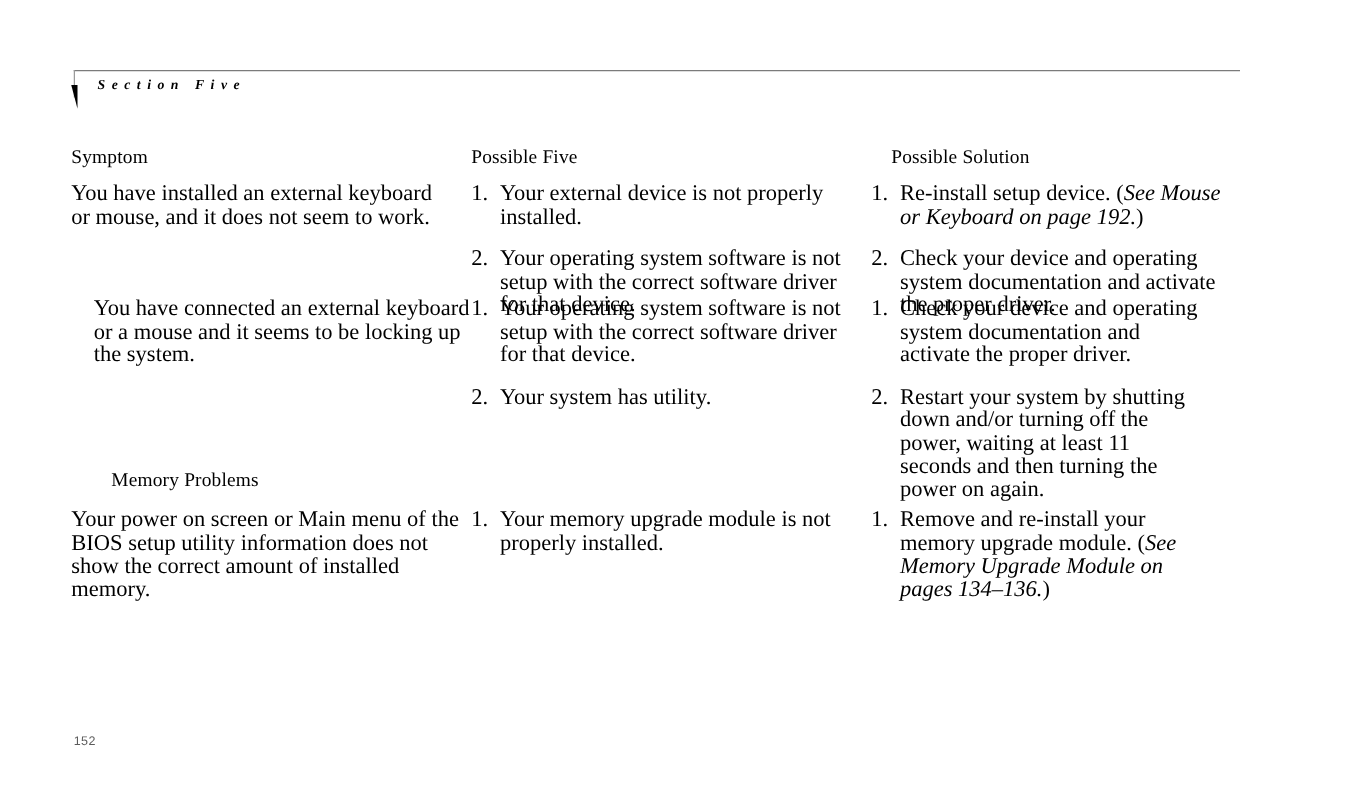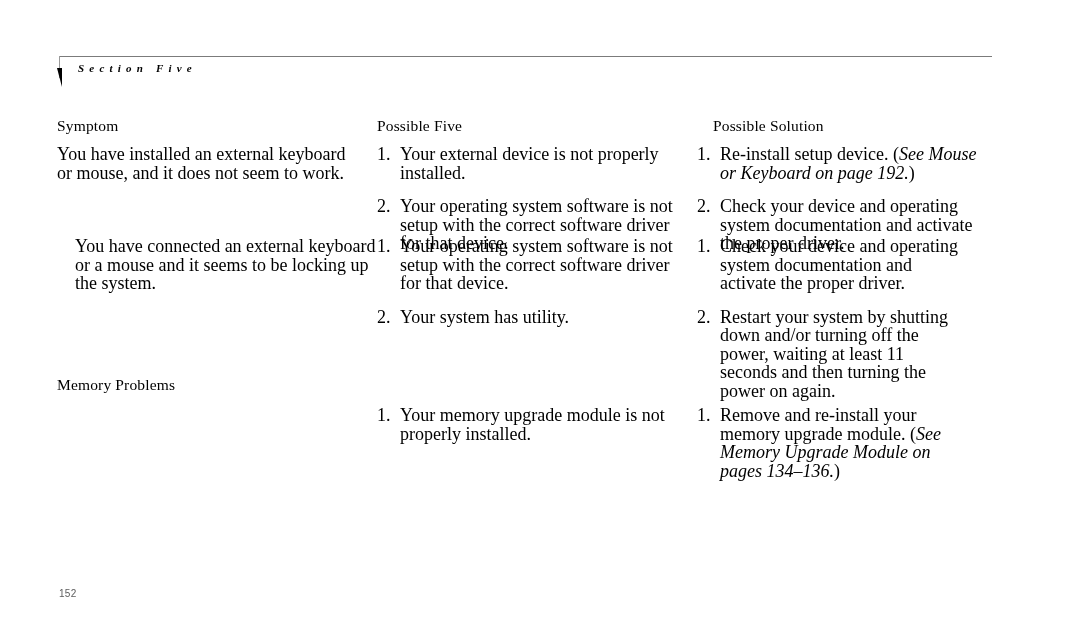--- a/index.html
+++ b/index.html
@@ -116,20 +116,21 @@
   .it {
     font-style: italic;
   }
 
   .subhead {
     position: absolute;
     font-size: 15.5px;
     line-height: 18px;
     letter-spacing: 0.15px;
     white-space: nowrap;
+    margin-left: 32px;
   }
 
   
   .folio {
     position: absolute;
     left: 59px;
     top: 588px;
     font-family: "Liberation Sans", "DejaVu Sans", sans-serif;
     font-size: 10px;
     color: #5c5c5c;
@@ -207,20 +208,23 @@
       </li>
       <li>
         <span class="num">2.</span>
         <span class="txt">Restart your system by shutting down and/or turning off the power, waiting at least 11 seconds and then turning the power on again.</span>
       </li>
     </ul>
   </div>
 
   <div class="subhead" style="left:57px; top:376px;">Memory Problems</div>
 
+  <div class="block" style="left:57px;  top:406px; width:318px;">
+    <p>Your power on screen or Main menu of the BIOS setup utility information does not show the correct amount of installed memory.</p>
+  </div>
 
   <div class="block" style="left:377px; top:406px; width:300px;">
     <ul class="numlist">
       <li>
         <span class="num">1.</span>
         <span class="txt">Your memory upgrade module is not properly installed.</span>
       </li>
     </ul>
   </div>
 

